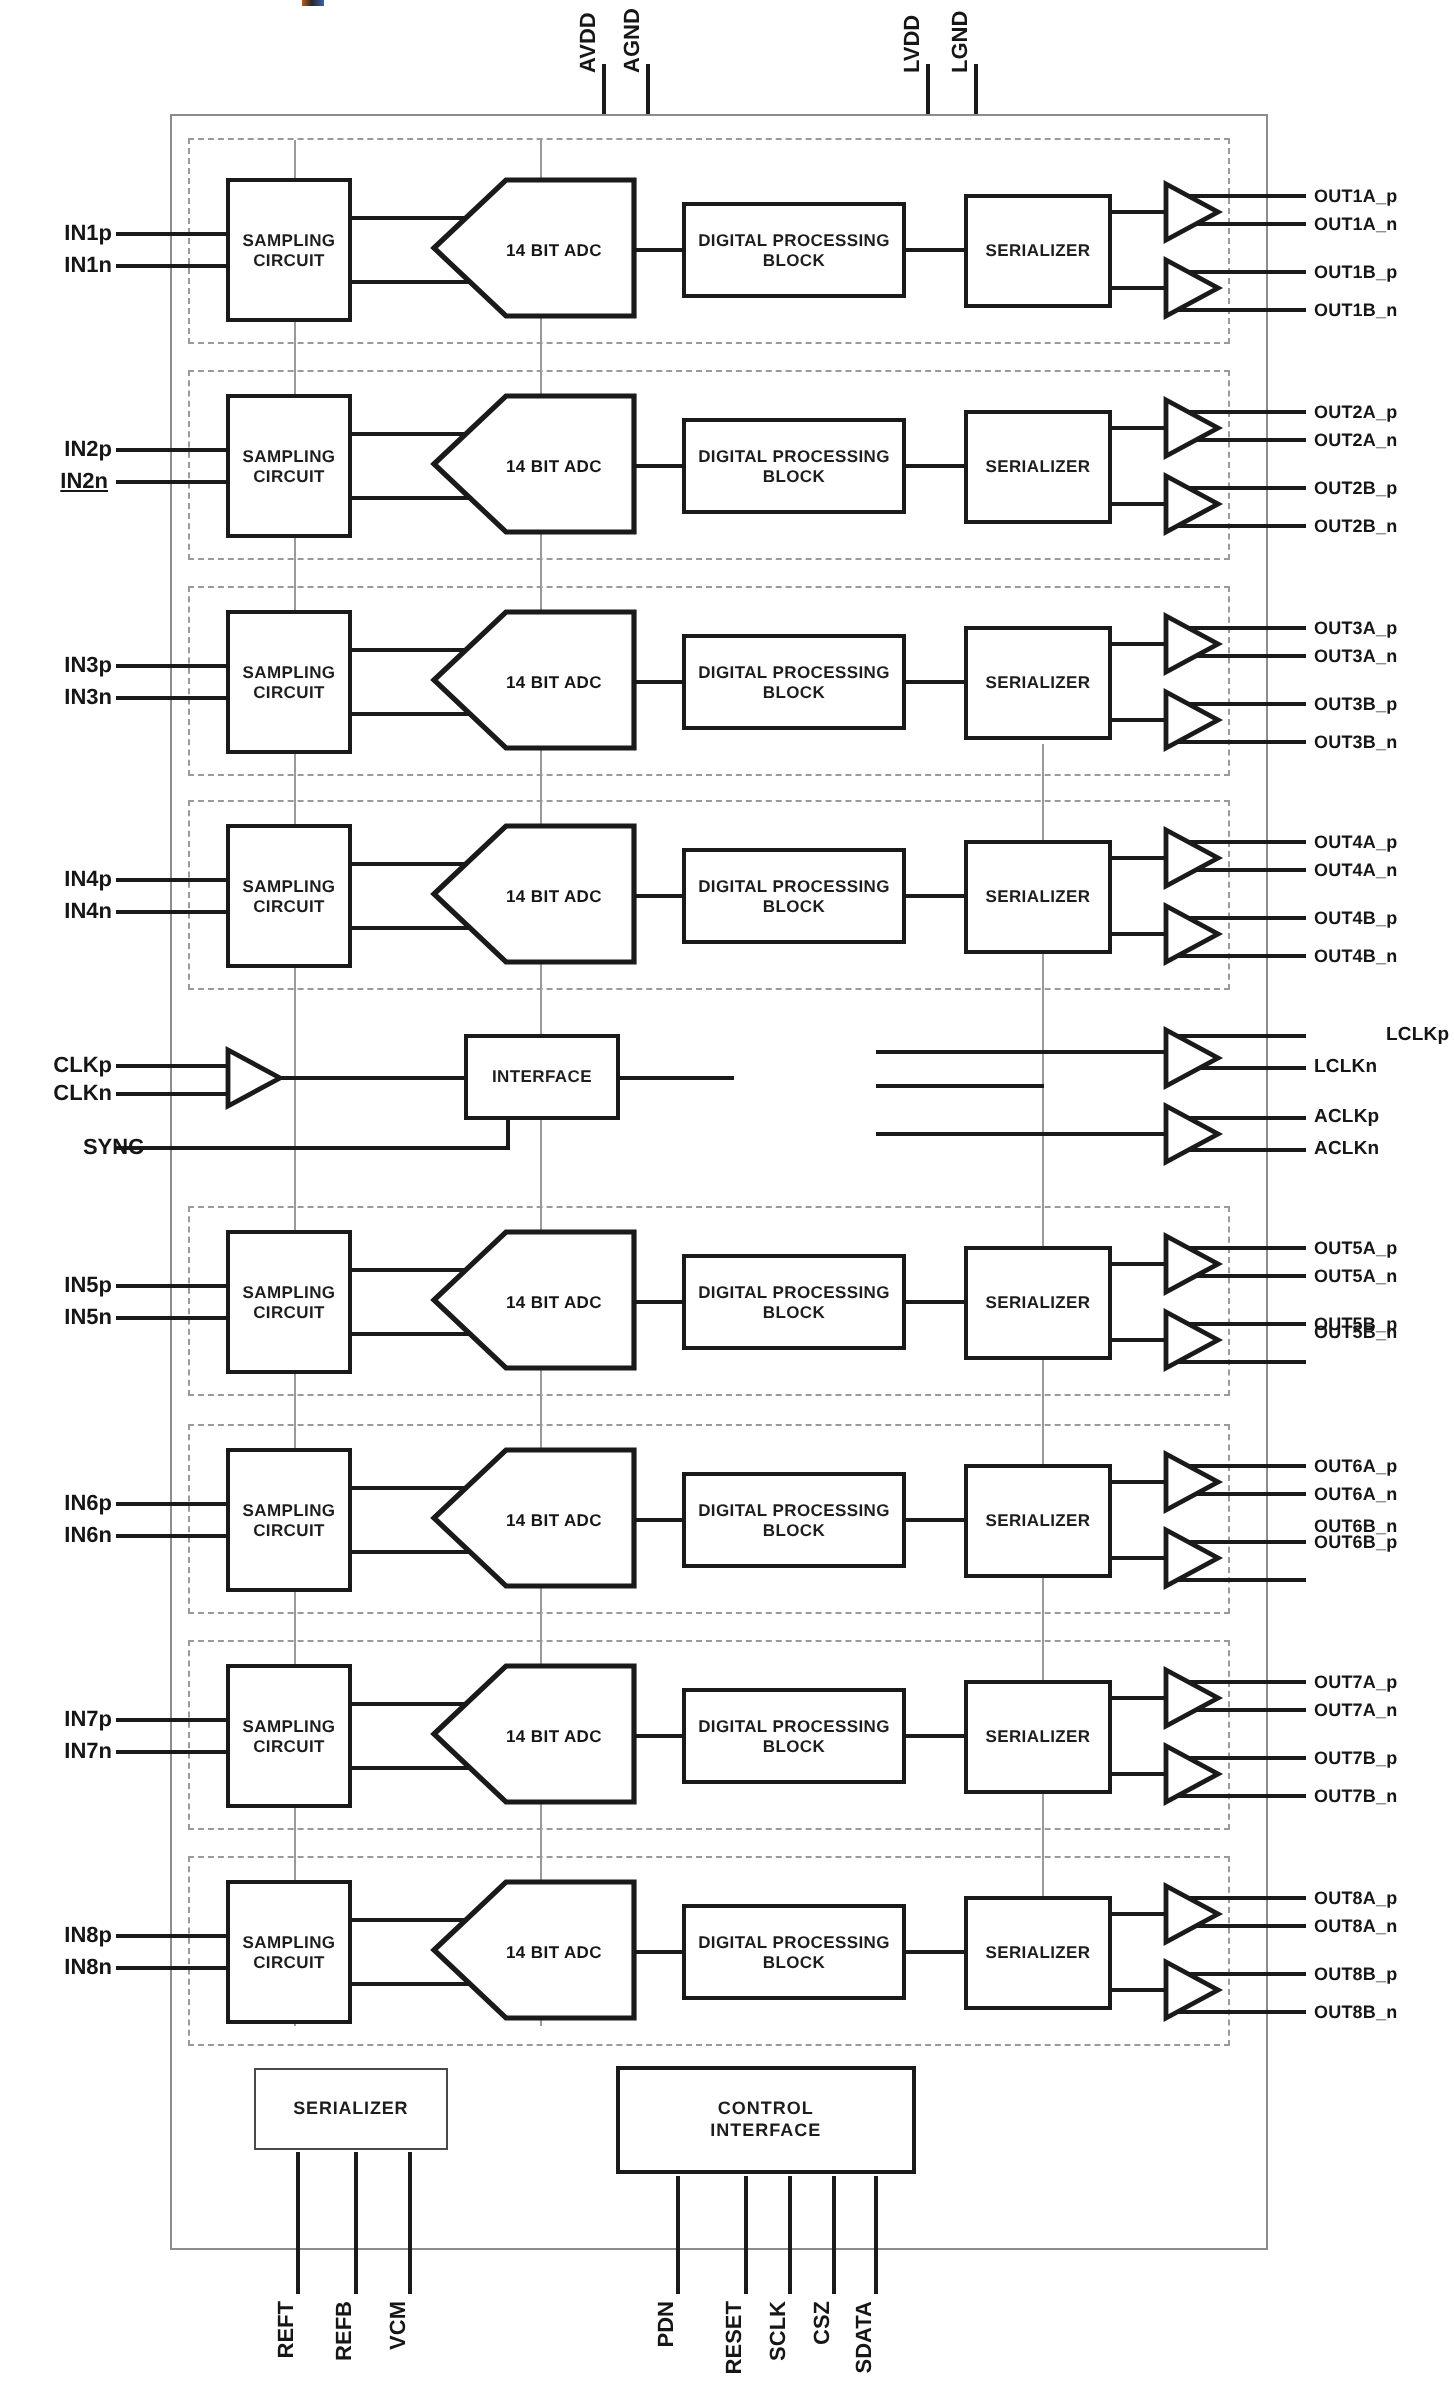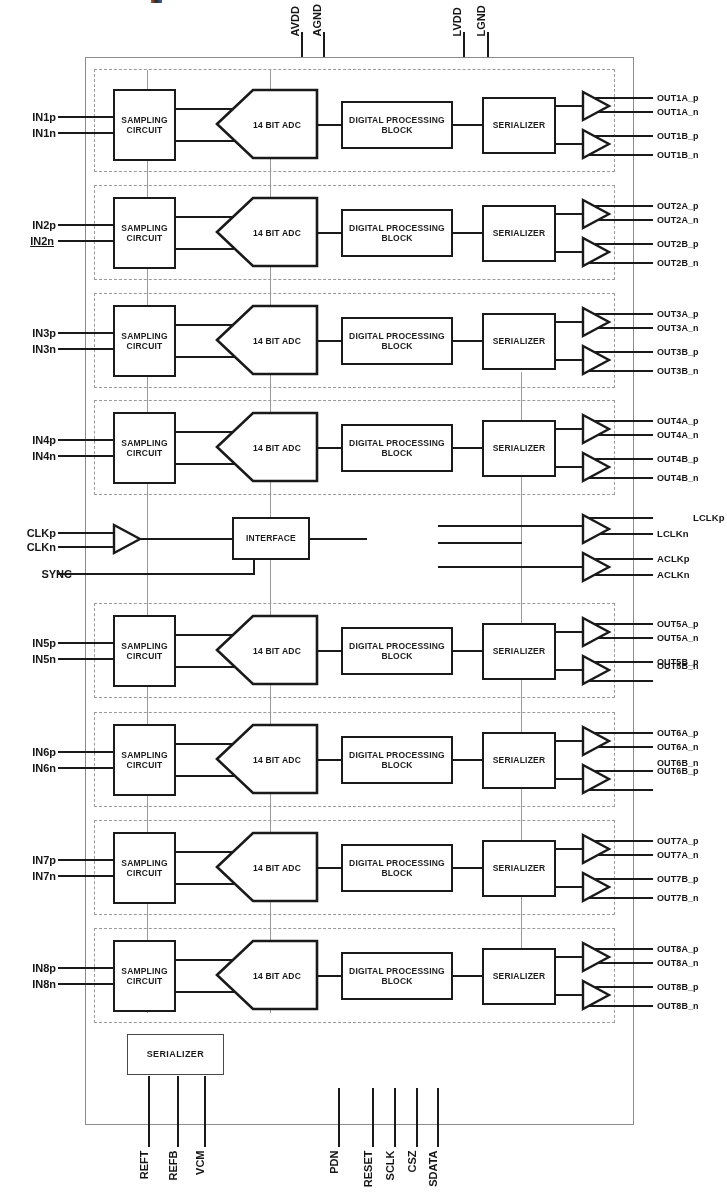--- a/index.html
+++ b/index.html
@@ -393,20 +393,24 @@
     <div class="lbl outlbl" style="left: 657px; top: 570px; width: 62px; font-size: 9.5px;">ACLKn</div>
     <div class="blk" style="left: 127px; top: 1034px; width: 94.8px; height: 38.8px; border-width: 1.6px; border-color: rgb(74, 74, 74); font-size: 9px; letter-spacing: 0.4px;">
       <div>SERIALIZER</div>
     </div>
     <div class="ln" style="left: 147.75px; top: 1076px; width: 2.5px; height: 71px;"></div>
     <div class="vlabel vbot" style="left: 118px; top: 1169.5px; width: 52px; height: 13px;">REFT</div>
     <div class="ln" style="left: 176.75px; top: 1076px; width: 2.5px; height: 71px;"></div>
     <div class="vlabel vbot" style="left: 147px; top: 1169.5px; width: 52px; height: 13px;">REFB</div>
     <div class="ln" style="left: 203.75px; top: 1076px; width: 2.5px; height: 71px;"></div>
     <div class="vlabel vbot" style="left: 174px; top: 1169.5px; width: 52px; height: 13px;">VCM</div>
+    <div class="blk" style="left: 308px; top: 1033px; width: 145.8px; height: 49.8px; border-width: 2.6px; font-size: 9px; letter-spacing: 0.5px;">
+      <div>CONTROL</div>
+      <div>INTERFACE</div>
+    </div>
     <div class="ln" style="left: 337.75px; top: 1088px; width: 2.5px; height: 59px;"></div>
     <div class="vlabel vbot" style="left: 308px; top: 1169.5px; width: 52px; height: 13px;">PDN</div>
     <div class="ln" style="left: 371.75px; top: 1088px; width: 2.5px; height: 59px;"></div>
     <div class="vlabel vbot" style="left: 342px; top: 1169.5px; width: 52px; height: 13px;">RESET</div>
     <div class="ln" style="left: 393.75px; top: 1088px; width: 2.5px; height: 59px;"></div>
     <div class="vlabel vbot" style="left: 364px; top: 1169.5px; width: 52px; height: 13px;">SCLK</div>
     <div class="ln" style="left: 415.75px; top: 1088px; width: 2.5px; height: 59px;"></div>
     <div class="vlabel vbot" style="left: 386px; top: 1169.5px; width: 52px; height: 13px;">CSZ</div>
     <div class="ln" style="left: 436.75px; top: 1088px; width: 2.5px; height: 59px;"></div>
     <div class="vlabel vbot" style="left: 407px; top: 1169.5px; width: 52px; height: 13px;">SDATA</div>

